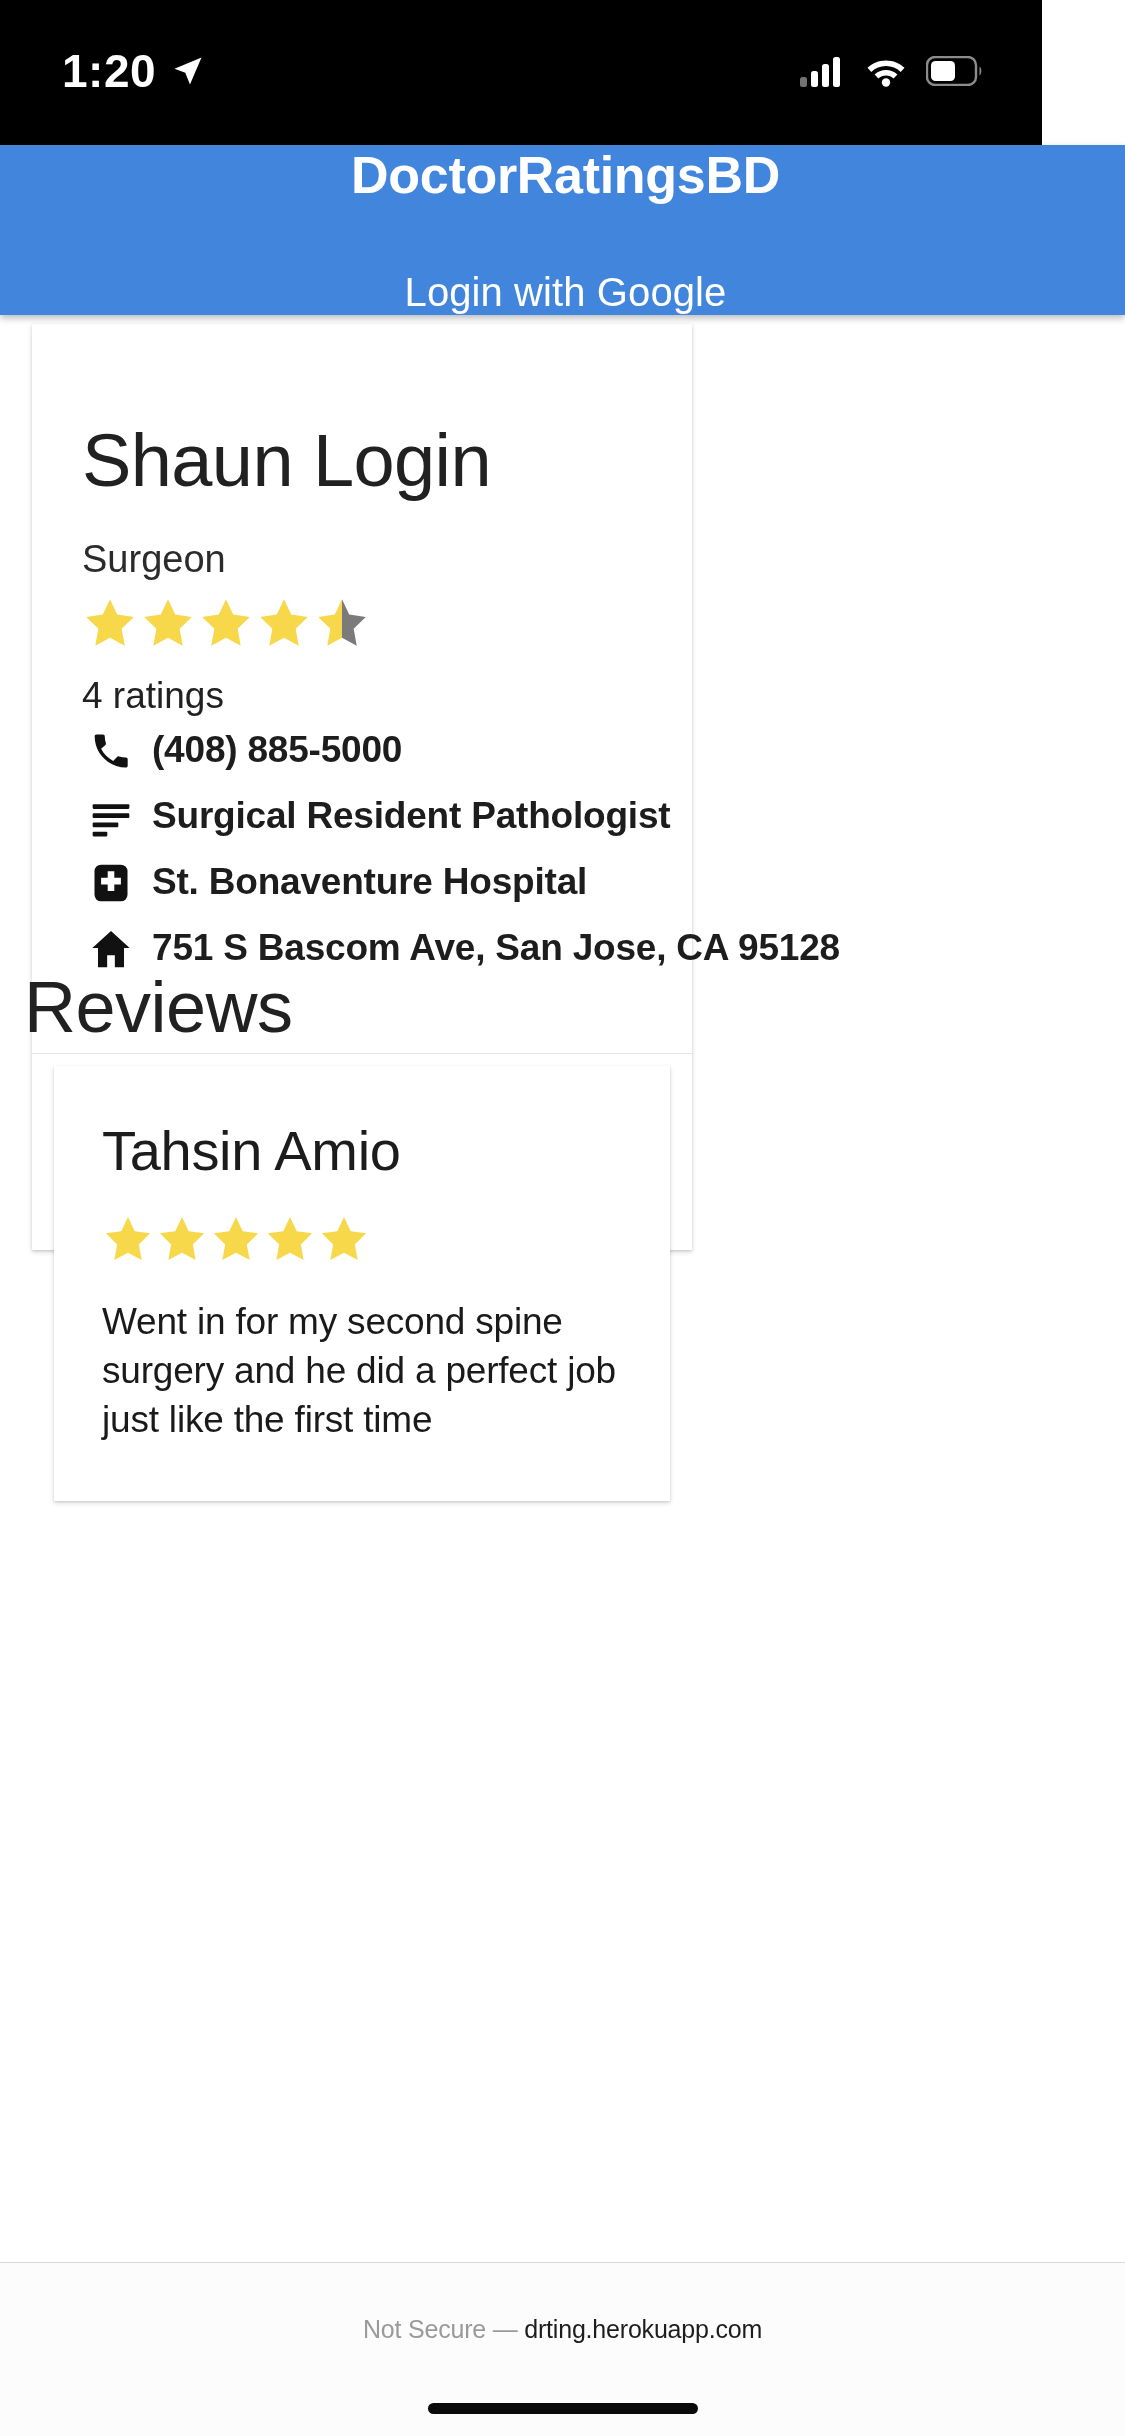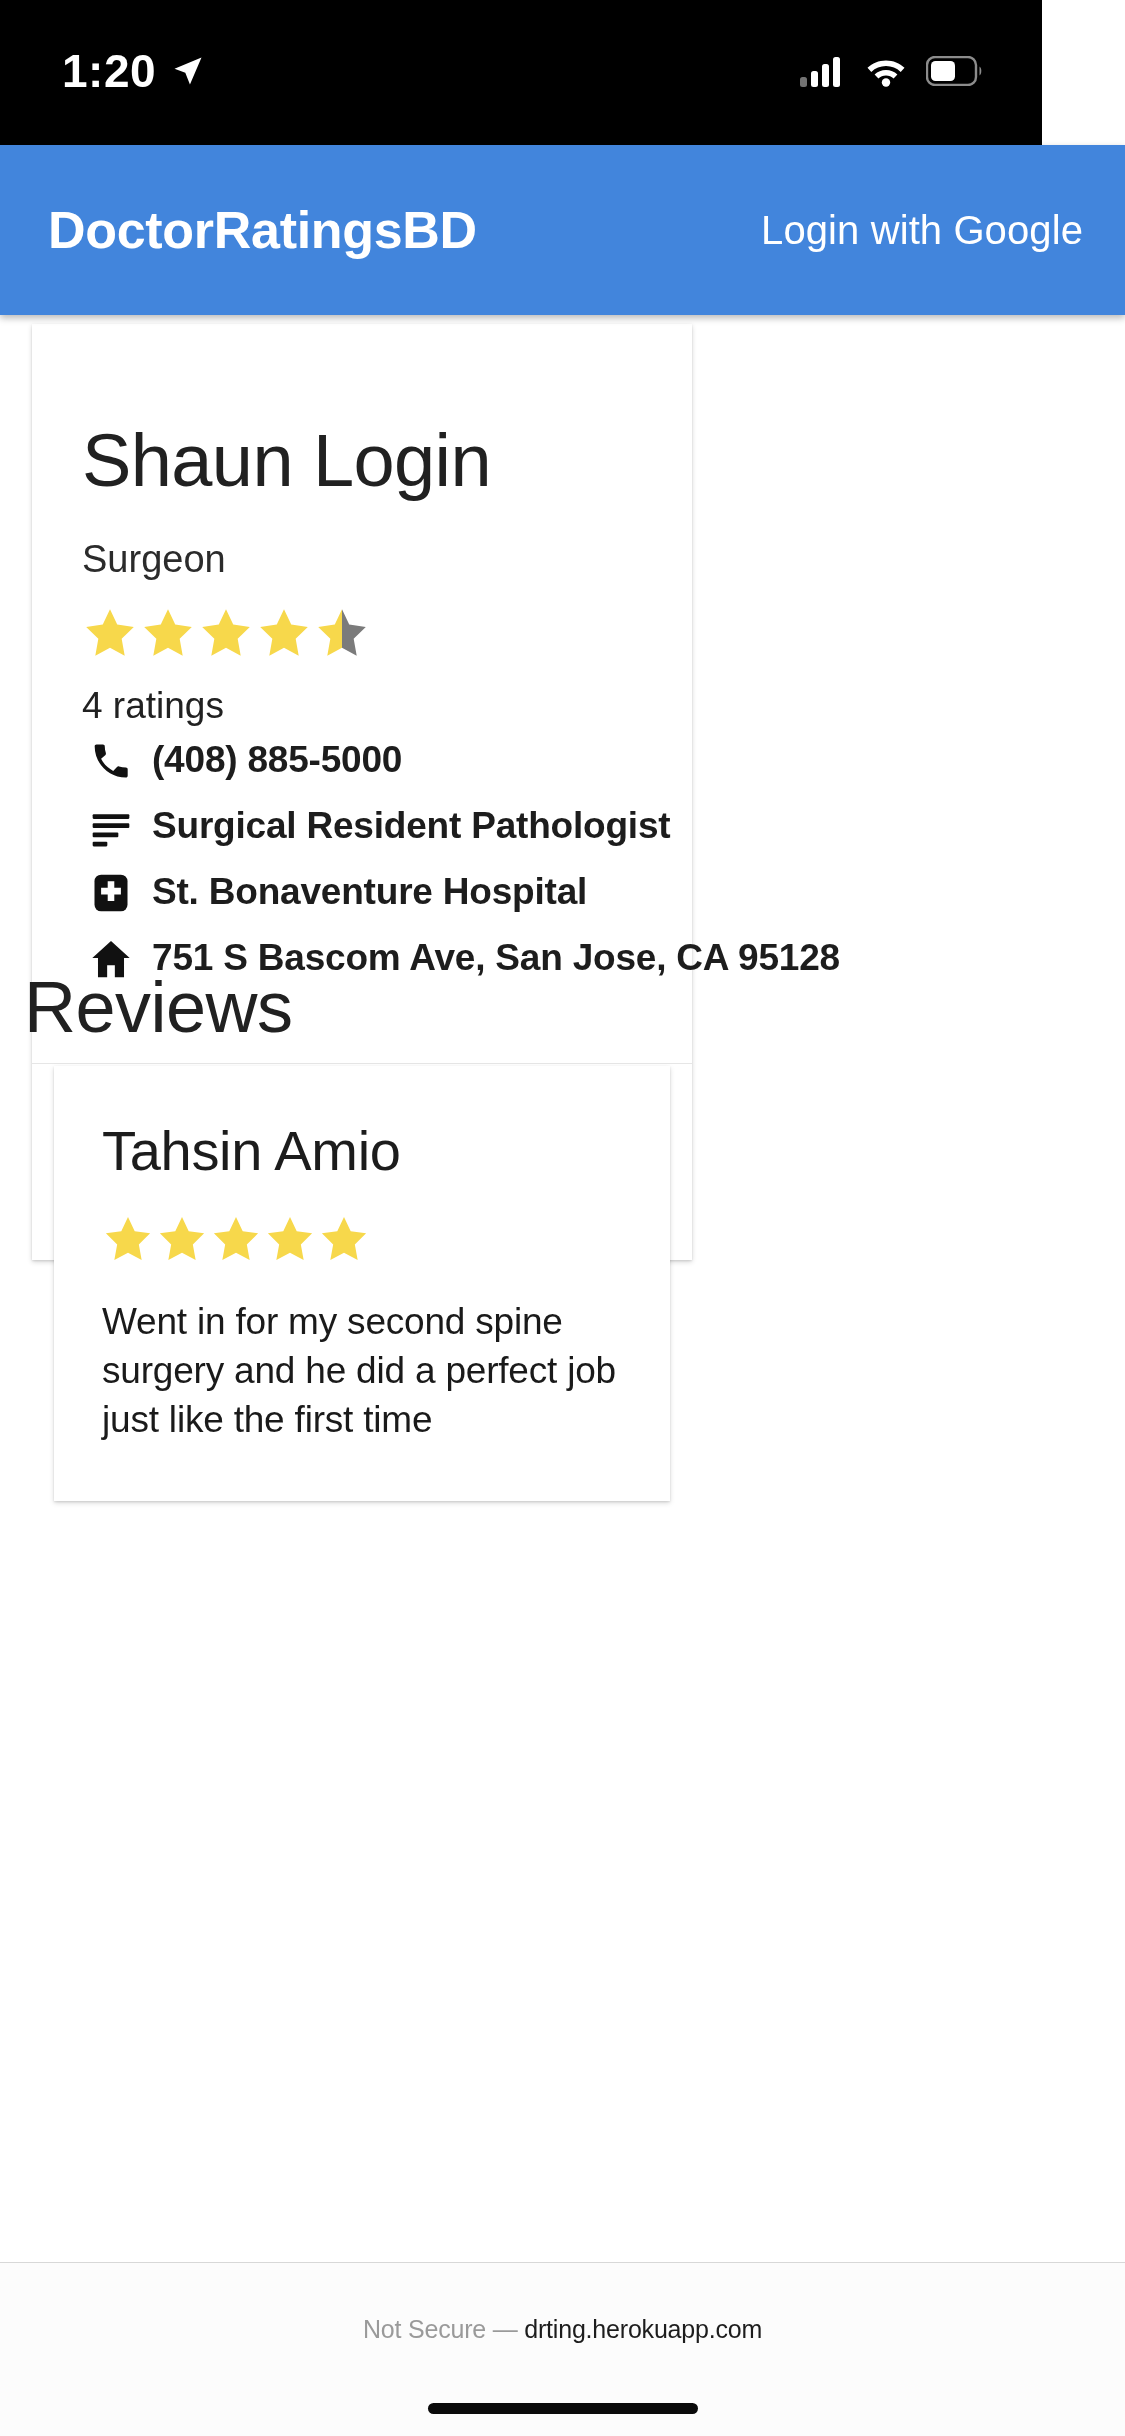--- a/index.html
+++ b/index.html
@@ -24,39 +24,40 @@
   .loc-arrow { display:block; }
 
   
   .appbar {
     position:absolute; left:0; top:145px; width:1125px; height:170px;
     background:#4285DC;
     display:flex; align-items:center; justify-content:space-between;
     padding:0 42px 0 48px;
     box-shadow:0 3px 7px rgba(0,0,0,0.28);
     z-index:5;
+    flex-direction:column;
   }
   .brand { color:#fff; font-size:52px; font-weight:600; letter-spacing:-0.3px; }
   .login-link { color:#fff; font-size:40px; font-weight:400; letter-spacing:0.1px; }
 
   
   .content { position:absolute; left:0; top:315px; width:1125px; height:1947px; background:#fff; overflow:hidden; }
 
   
   .doctor-card {
     position:absolute; left:32px; top:9px; width:660px;
     background:#fff;
     box-shadow:0 2px 5px rgba(0,0,0,0.16), 0 1px 2px rgba(0,0,0,0.10);
   }
   .doctor-body { padding:100px 0 60px 50px; }
   .doctor-name {
     font-size:74px; font-weight:400; color:#212121;
     letter-spacing:-0.6px; line-height:1; margin-bottom:40px;
   }
-  .doctor-specialty { font-size:38px; color:#2b2b2b; font-weight:400; margin-bottom:24px; }
+  .doctor-specialty { font-size:38px; color:#2b2b2b; font-weight:400; margin-bottom:14px; }
   .stars-row { display:flex; align-items:center; gap:2px; margin-bottom:20px; }
   .ratings-count { font-size:37px; color:#212121; margin-bottom:12px; }
 
   .detail-row { display:flex; align-items:flex-start; height:66px;font-weight:bold; }
   .detail-icon { width:58px; min-width:58px; display:flex; align-items:center; justify-content:center; margin-right:12px; }
   .detail-text { font-size:37px; color:#1d1d1d; letter-spacing:-0.2px; white-space:nowrap; }
 
   .card-divider { height:1px; background:#e6e6e6; width:100%; }
 
   .card-actions { padding:42px 0 52px 50px; }

